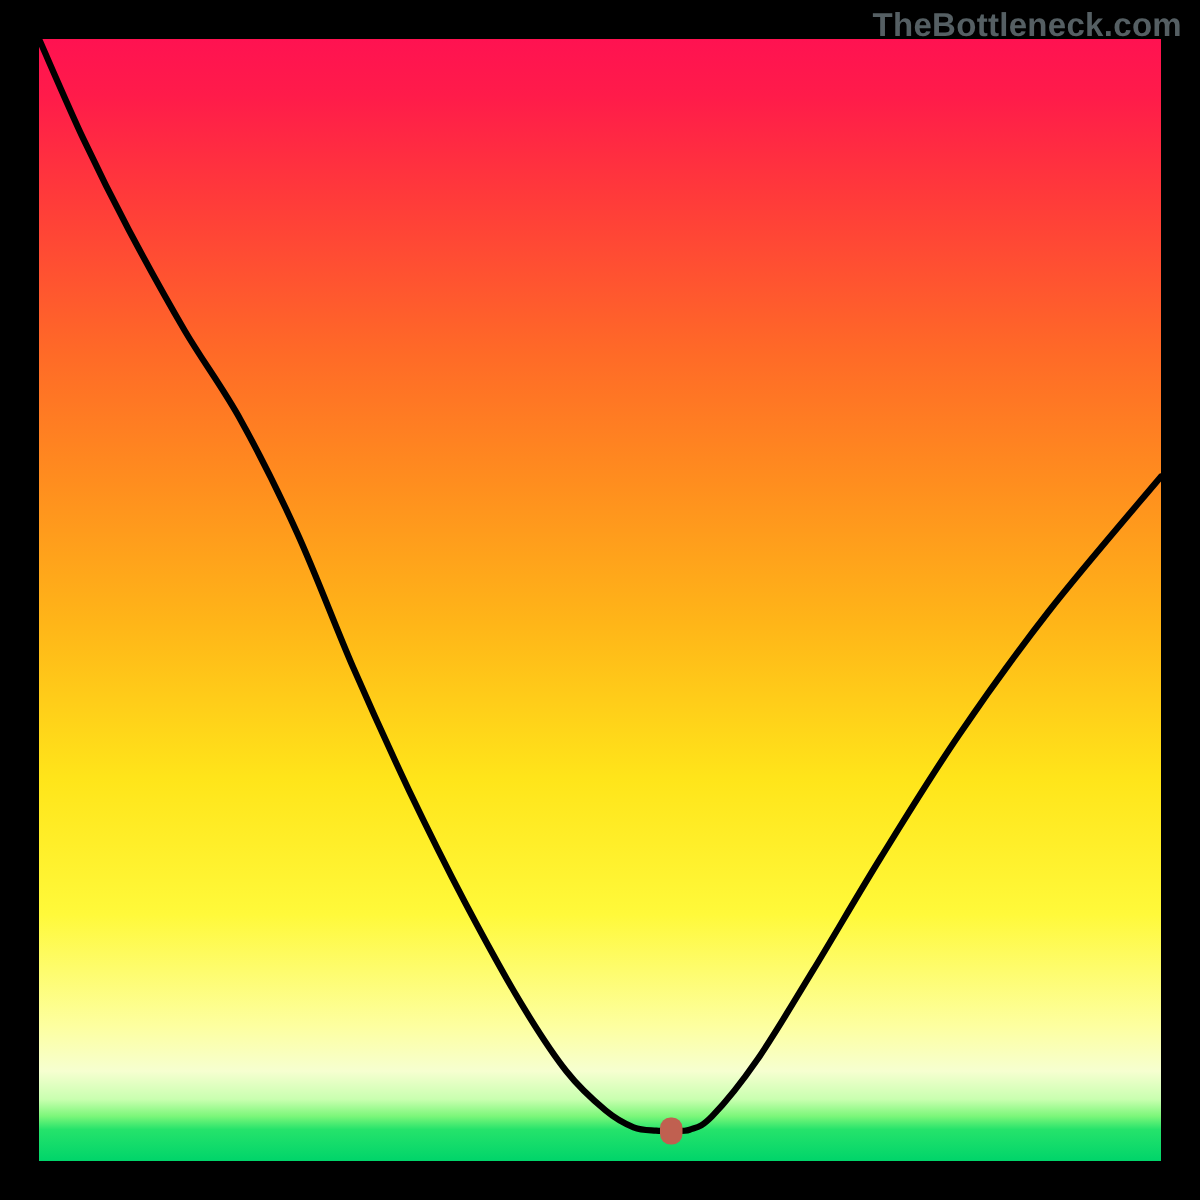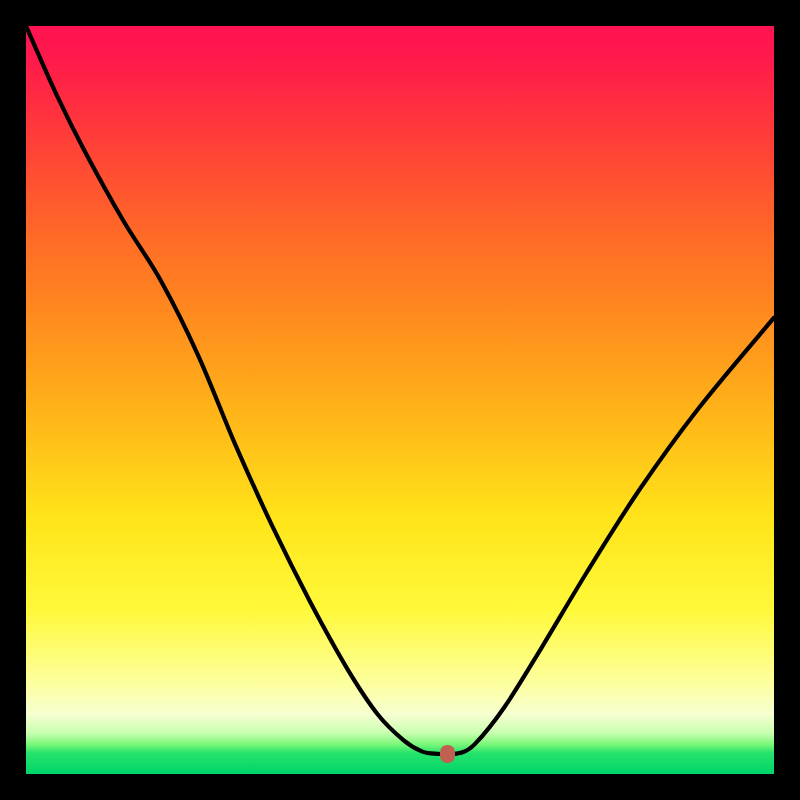--- a/index.html
+++ b/index.html
@@ -70,20 +70,21 @@
     height: 18px;
     border-radius: 7px;
     z-index: 3;
   }
 </style>
 </head>
 <body>
 
 <div class="frame">
 
+  <div class="watermark">TheBottleneck.com</div>
 
   <div class="plot"></div>
 
   <svg class="curve" viewBox="0 0 748 748" preserveAspectRatio="none">
     <path fill="none" stroke="#000000" stroke-width="4.2" stroke-linecap="round" d="M 0.0 0.0 C 5.0 11.2, 19.9 46.1, 29.9 67.3 C 39.9 88.5, 48.6 106.0, 59.8 127.2 C 71.1 148.4, 84.8 173.3, 97.2 194.5 C 109.7 215.7, 122.2 231.9, 134.6 254.3 C 147.1 276.8, 159.6 301.7, 172.0 329.1 C 184.5 356.5, 197.0 390.2, 209.4 418.9 C 221.9 447.6, 234.4 475.0, 246.8 501.2 C 259.3 527.3, 271.8 552.3, 284.2 576.0 C 296.7 599.6, 310.4 624.6, 321.6 643.3 C 332.9 662.0, 342.2 676.3, 351.6 688.2 C 360.9 700.0, 370.3 708.1, 377.7 714.3 C 385.2 720.6, 390.8 723.3, 396.4 725.6 C 402.1 727.8, 407.7 727.4, 411.4 727.8 C 415.1 728.2, 415.1 727.9, 418.9 727.8 C 422.6 727.7, 428.9 728.7, 433.8 727.1 C 438.8 725.4, 441.3 725.8, 448.8 718.1 C 456.3 710.4, 467.5 696.9, 478.7 680.7 C 489.9 664.5, 502.4 643.3, 516.1 620.8 C 529.8 598.4, 544.8 572.2, 561.0 546.0 C 577.2 519.9, 594.7 491.2, 613.4 463.8 C 632.1 436.3, 650.8 410.2, 673.2 381.5 C 695.6 352.8, 735.5 306.7, 748.0 291.7"></path>
   </svg>
 
   <div class="marker" style="left: 439.624px; top: 744.804px; width: 15px; height: 18px; border-radius: 7px; background: rgb(192, 96, 80);"></div>
 
 </div>

